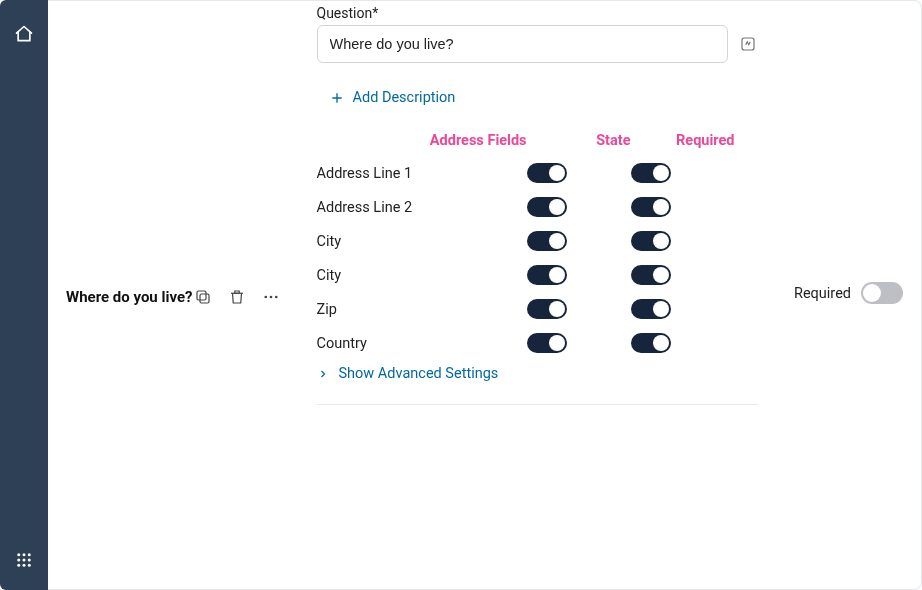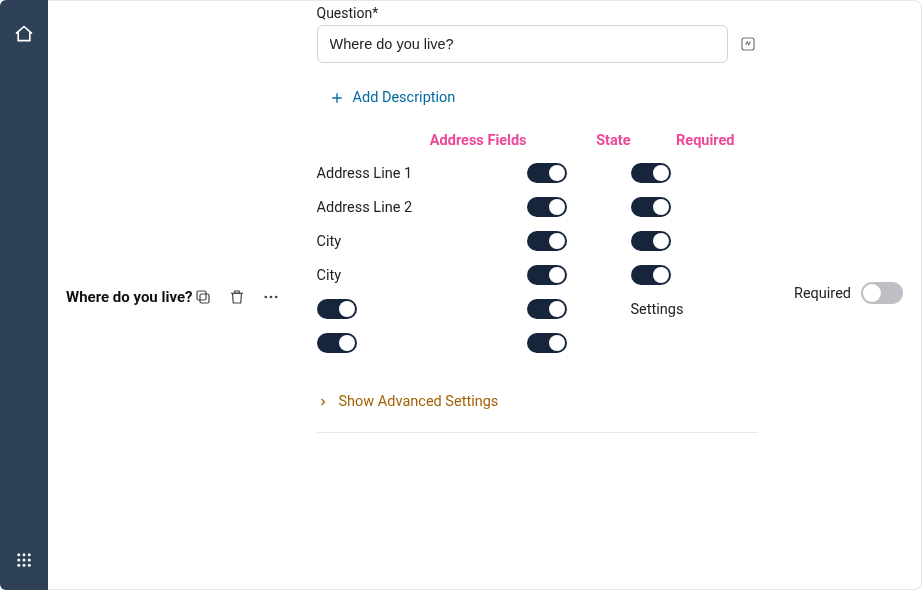--- a/index.html
+++ b/index.html
@@ -70,22 +70,22 @@
     position: absolute; top: 2px;
     width: 16px; height: 16px; border-radius: 50%;
     background: #fff;
   }
   .toggle.on .knob { right: 2px; }
   .toggle.off .knob { left: 2px; }
   .toggle.lg { width: 42px; height: 22px; }
   .toggle.lg .knob { width: 18px; height: 18px; top: 2px; }
   .adv {
     display: flex; align-items: center; gap: 10px;
-    font-size: 14.5px; color: #a16207; cursor: pointer;
-    margin-top: 36px; padding: 4px 0;
+    font-size: 14.5px; color: #0369a1; cursor: pointer;
+    margin-top: 8px; padding: 4px 0;
     width: fit-content;
   }
   .divider { border: none; border-top: 1px solid #e5e7eb; margin: 18px 0 0 0; }
   .footer {
     display: flex; align-items: center; justify-content: flex-end;
     gap: 10px; padding: 12px 18px 16px 18px;
   }
   .footer-label { font-size: 14.5px; color: #222; }
 </style>
 </head>
@@ -202,31 +202,32 @@
           <div>
             <div class="toggle on">
               <div class="knob"></div>
             </div>
           </div>
           <div>
             <div class="toggle on">
               <div class="knob"></div>
             </div>
           </div>
-          <div>
-            <div class="toggle on">
-              <div class="knob"></div>
-            </div>
-          </div>
-          <div>
-            <div class="toggle on">
-              <div class="knob"></div>
-            </div>
-          </div>
-          <div class="td">Settings</div>
+          <div class="td">Zip</div>
+          <div>
+            <div class="toggle on">
+              <div class="knob"></div>
+            </div>
+          </div>
+          <div>
+            <div class="toggle on">
+              <div class="knob"></div>
+            </div>
+          </div>
+          <div class="td">Country</div>
           <div>
             <div class="toggle on">
               <div class="knob"></div>
             </div>
           </div>
           <div>
             <div class="toggle on">
               <div class="knob"></div>
             </div>
           </div>

